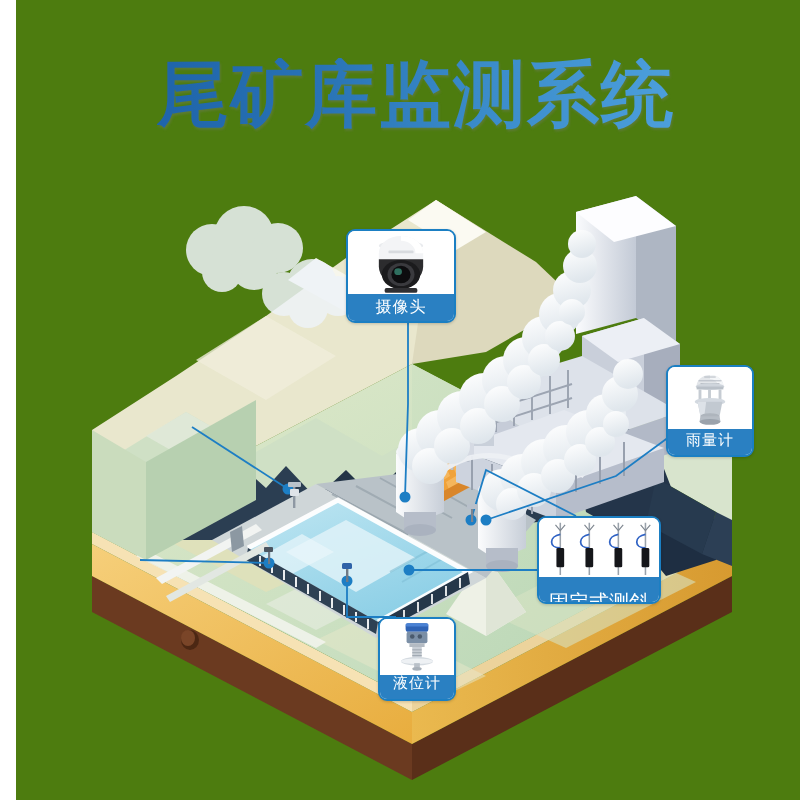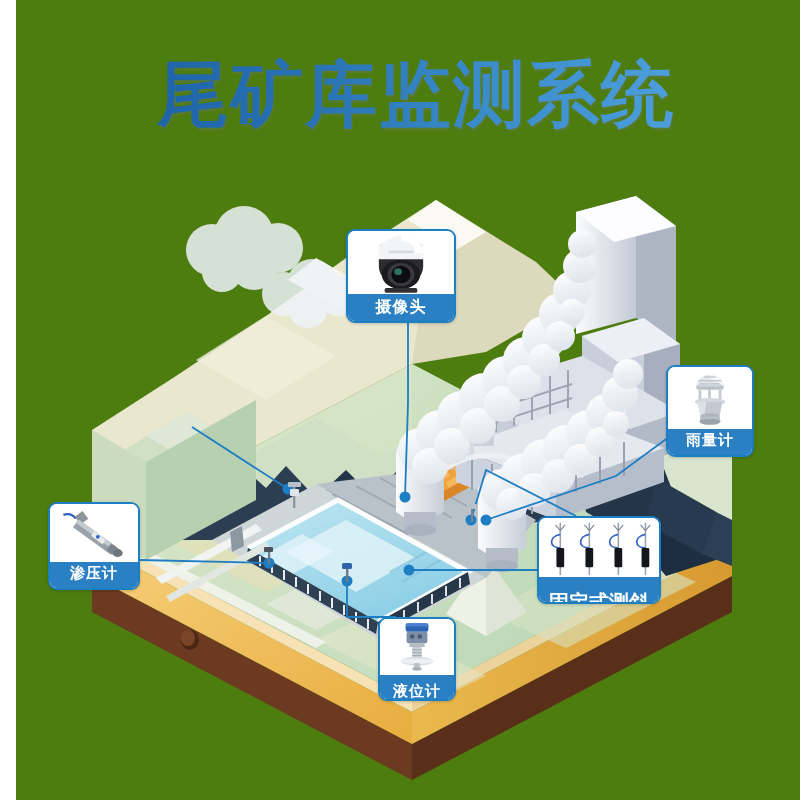--- a/index.html
+++ b/index.html
@@ -36,21 +36,21 @@
     box-shadow:0 1px 3px rgba(0,0,0,.18);
   }
   .callout .pic{
     display:block;width:100%;
     background:#ffffff;
     position:relative;
   }
   .callout .cap{
     background:#2a80c2;
     color:#ffffff;
-    font-weight:bold;
+    font-weight:normal;
     text-align:center;
     font-family:"DejaVu Sans","Liberation Sans",sans-serif;
     line-height:1.12;
     letter-spacing:1px;
     padding:3px 2px 4px 2px;
     white-space:pre-line;
   }
 
   
   #c-camera      {left:330px; top:229px; width:110px; height:94px;}
@@ -68,21 +68,21 @@
   #c-piezo       {left:32px;  top:502px; width:92px; height:88px;}
   #c-piezo .pic  {height:58px;}
   #c-piezo .cap  {font-size:15px;height:26px;padding-top:3px;}
 
   #c-inclin      {left:521px; top:516px; width:124px; height:88px;}
   #c-inclin .pic {height:59px;}
   #c-inclin .cap {font-size:20px;height:25px;padding-top:14px;letter-spacing:0;}
 
   #c-level       {left:362px; top:617px; width:78px; height:84px;}
   #c-level .pic  {height:56px;}
-  #c-level .cap  {font-size:15px;height:24px;padding-top:8px;}
+  #c-level .cap  {font-size:15px;height:24px;padding-top:0;}
 
   .pic svg{display:block;width:100%;height:100%;}
 </style>
 </head>
 <body>
 
 <div id="stage">
 
   <div class="title-wrap">
     <span class="title">尾矿库监测系统</span>
@@ -476,35 +476,20 @@
         <path d="M31,35 L57,35 L54,50 L34,50 Z" fill="#c2c9d1"></path>
         <path d="M31,35 L40,35 L38,50 L34,50 Z" fill="#dde2e8"></path>
         <ellipse cx="44" cy="50" rx="10" ry="3" fill="#aeb5bd"></ellipse>
         <path d="M34,50 L54,50 L55,56 L33,56 Z" fill="#b6bdc5"></path>
         <ellipse cx="44" cy="56" rx="11" ry="3" fill="#9aa2ab"></ellipse>
       </svg>
     </div>
     <div class="cap">雨量计</div>
   </div>
 
-  <div class="callout" id="c-piezo">
-    <div class="pic">
-      <svg viewBox="0 0 92 58" preserveAspectRatio="xMidYMid meet">
-        <path d="M14,10 C20,8 24,10 27,14" stroke="#2f62c4" stroke-width="2.4" fill="none"></path>
-        <path d="M26,12 L34,6 L40,14 L32,20 Z" fill="#8d949b"></path>
-        <path d="M30,15 L70,44 L64,52 L24,23 Z" fill="#9aa1a8"></path>
-        <path d="M30,15 L70,44 L68,48 L28,19 Z" fill="#c4cacf"></path>
-        <path d="M46,27 L58,36 L55,41 L43,32 Z" fill="#e8ebee"></path>
-        <circle cx="50" cy="33" r="2" fill="#2f62c4"></circle>
-        <path d="M64,40 L74,47 L69,54 L59,47 Z" fill="#7d858c"></path>
-        <ellipse cx="71" cy="50" rx="5" ry="4" fill="#6d757c"></ellipse>
-      </svg>
-    </div>
-    <div class="cap">渗压计</div>
-  </div>
 
   <div class="callout" id="c-inclin">
     <div class="pic">
       <svg viewBox="0 0 124 59" preserveAspectRatio="xMidYMid meet">
         <g stroke="#9aa2ab" stroke-width="1.6" fill="none">
           <path d="M22,4 L22,58"></path>
             <path d="M52,4 L52,58"></path>
           <path d="M82,4 L82,58"></path>
             <path d="M110,4 L110,58"></path>
         </g>

